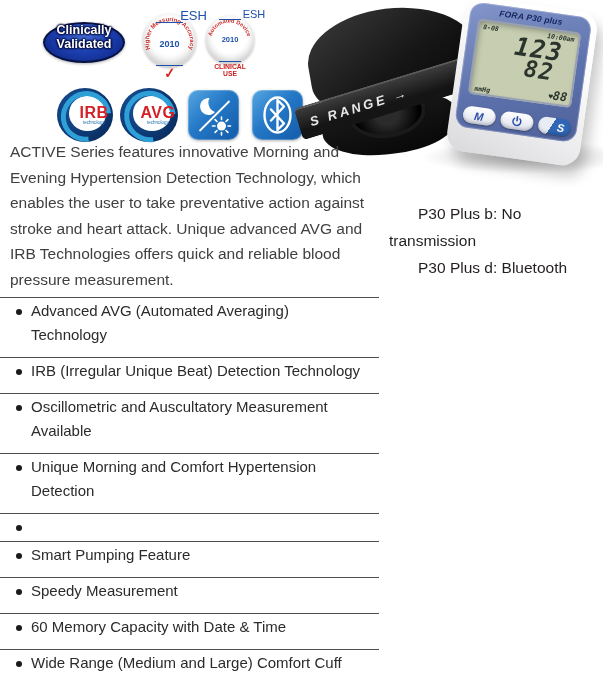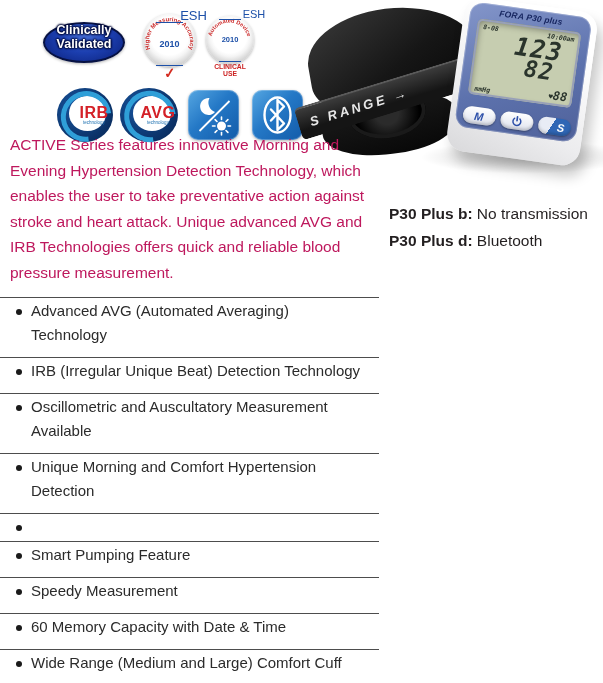--- a/index.html
+++ b/index.html
@@ -105,25 +105,25 @@
     background:linear-gradient(#ffffff, #dfe3ee);
     box-shadow:inset 0 -2px 3px rgba(0,0,0,.18), 0 1px 2px rgba(0,0,0,.35);
     display:flex; align-items:center; justify-content:center;
     color:#2b4ea8; font-weight:bold; font-style:italic; font-size:11px; }
   .pill.set { background:linear-gradient(115deg, #e8ecf5 42%, #2f66b5 42%);
     justify-content:flex-end; padding-right:6px; color:#fff; }
 
   
   .models { position:absolute; left:389px; top:200px; width:214px; font-size:15.5px;
     line-height:27px; color:#231f20; }
-  .models b { font-weight:bold; }
-
-  
-  .description { position:absolute; left:10px; top:132px; width:382px; font-size:15.5px;
-    line-height:25.5px; color:#be185d; white-space:pre-line; }
+  .models b { font-weight:normal;margin-left:29px; }
+
+  
+  .description { position:absolute; left:10px; top:139px; width:382px; font-size:15.5px;
+    line-height:25.5px; color:#404040; white-space:pre-line; }
 
   
   .features { position:absolute; left:0; top:297px; width:379px; border-top:1px solid #4d4d4d; }
   .feature-row { display:flex; gap:9px; padding:1px 0 10px; border-bottom:1px solid #4d4d4d; }
   .bullet { flex:none; width:6px; height:6px; border-radius:50%; background:#1a1a1a;
     margin-left:16px; margin-top:10px; }
   .feature-text { font-size:15px; line-height:24px; color:#2b2b2b; white-space:pre-line; }
   .feature-row.footnote { padding-left:31px; }
 </style>
 </head>

